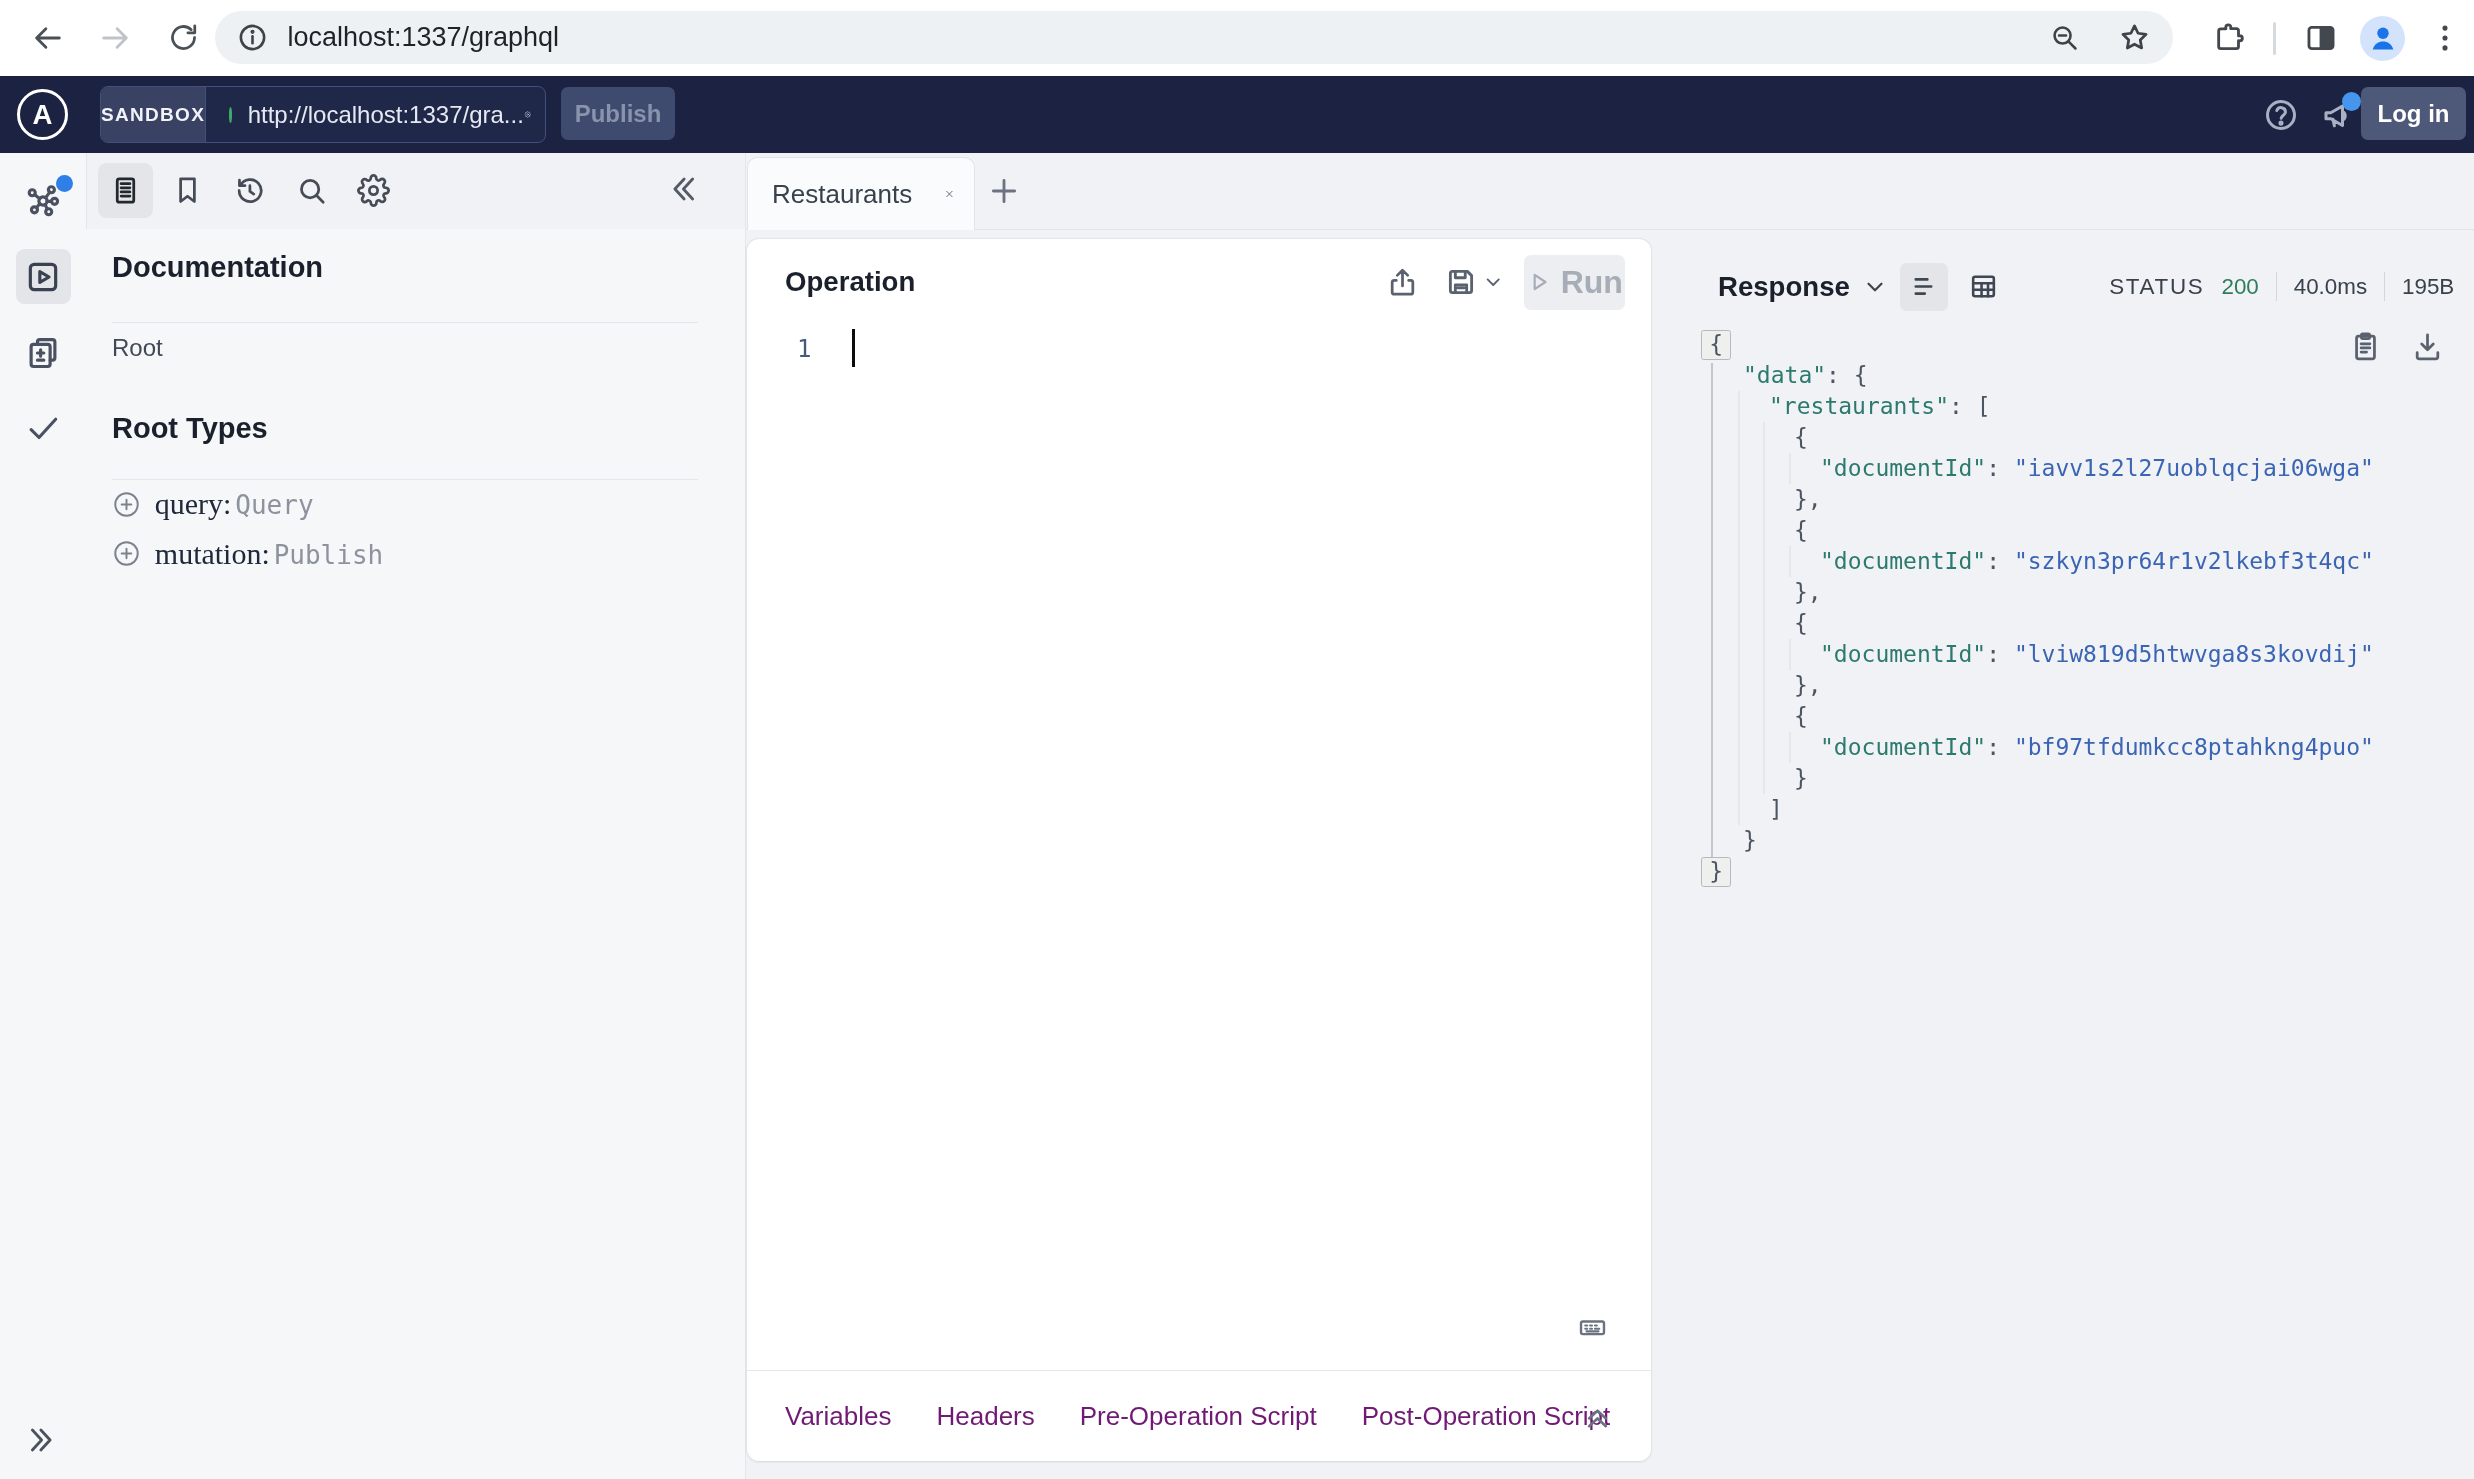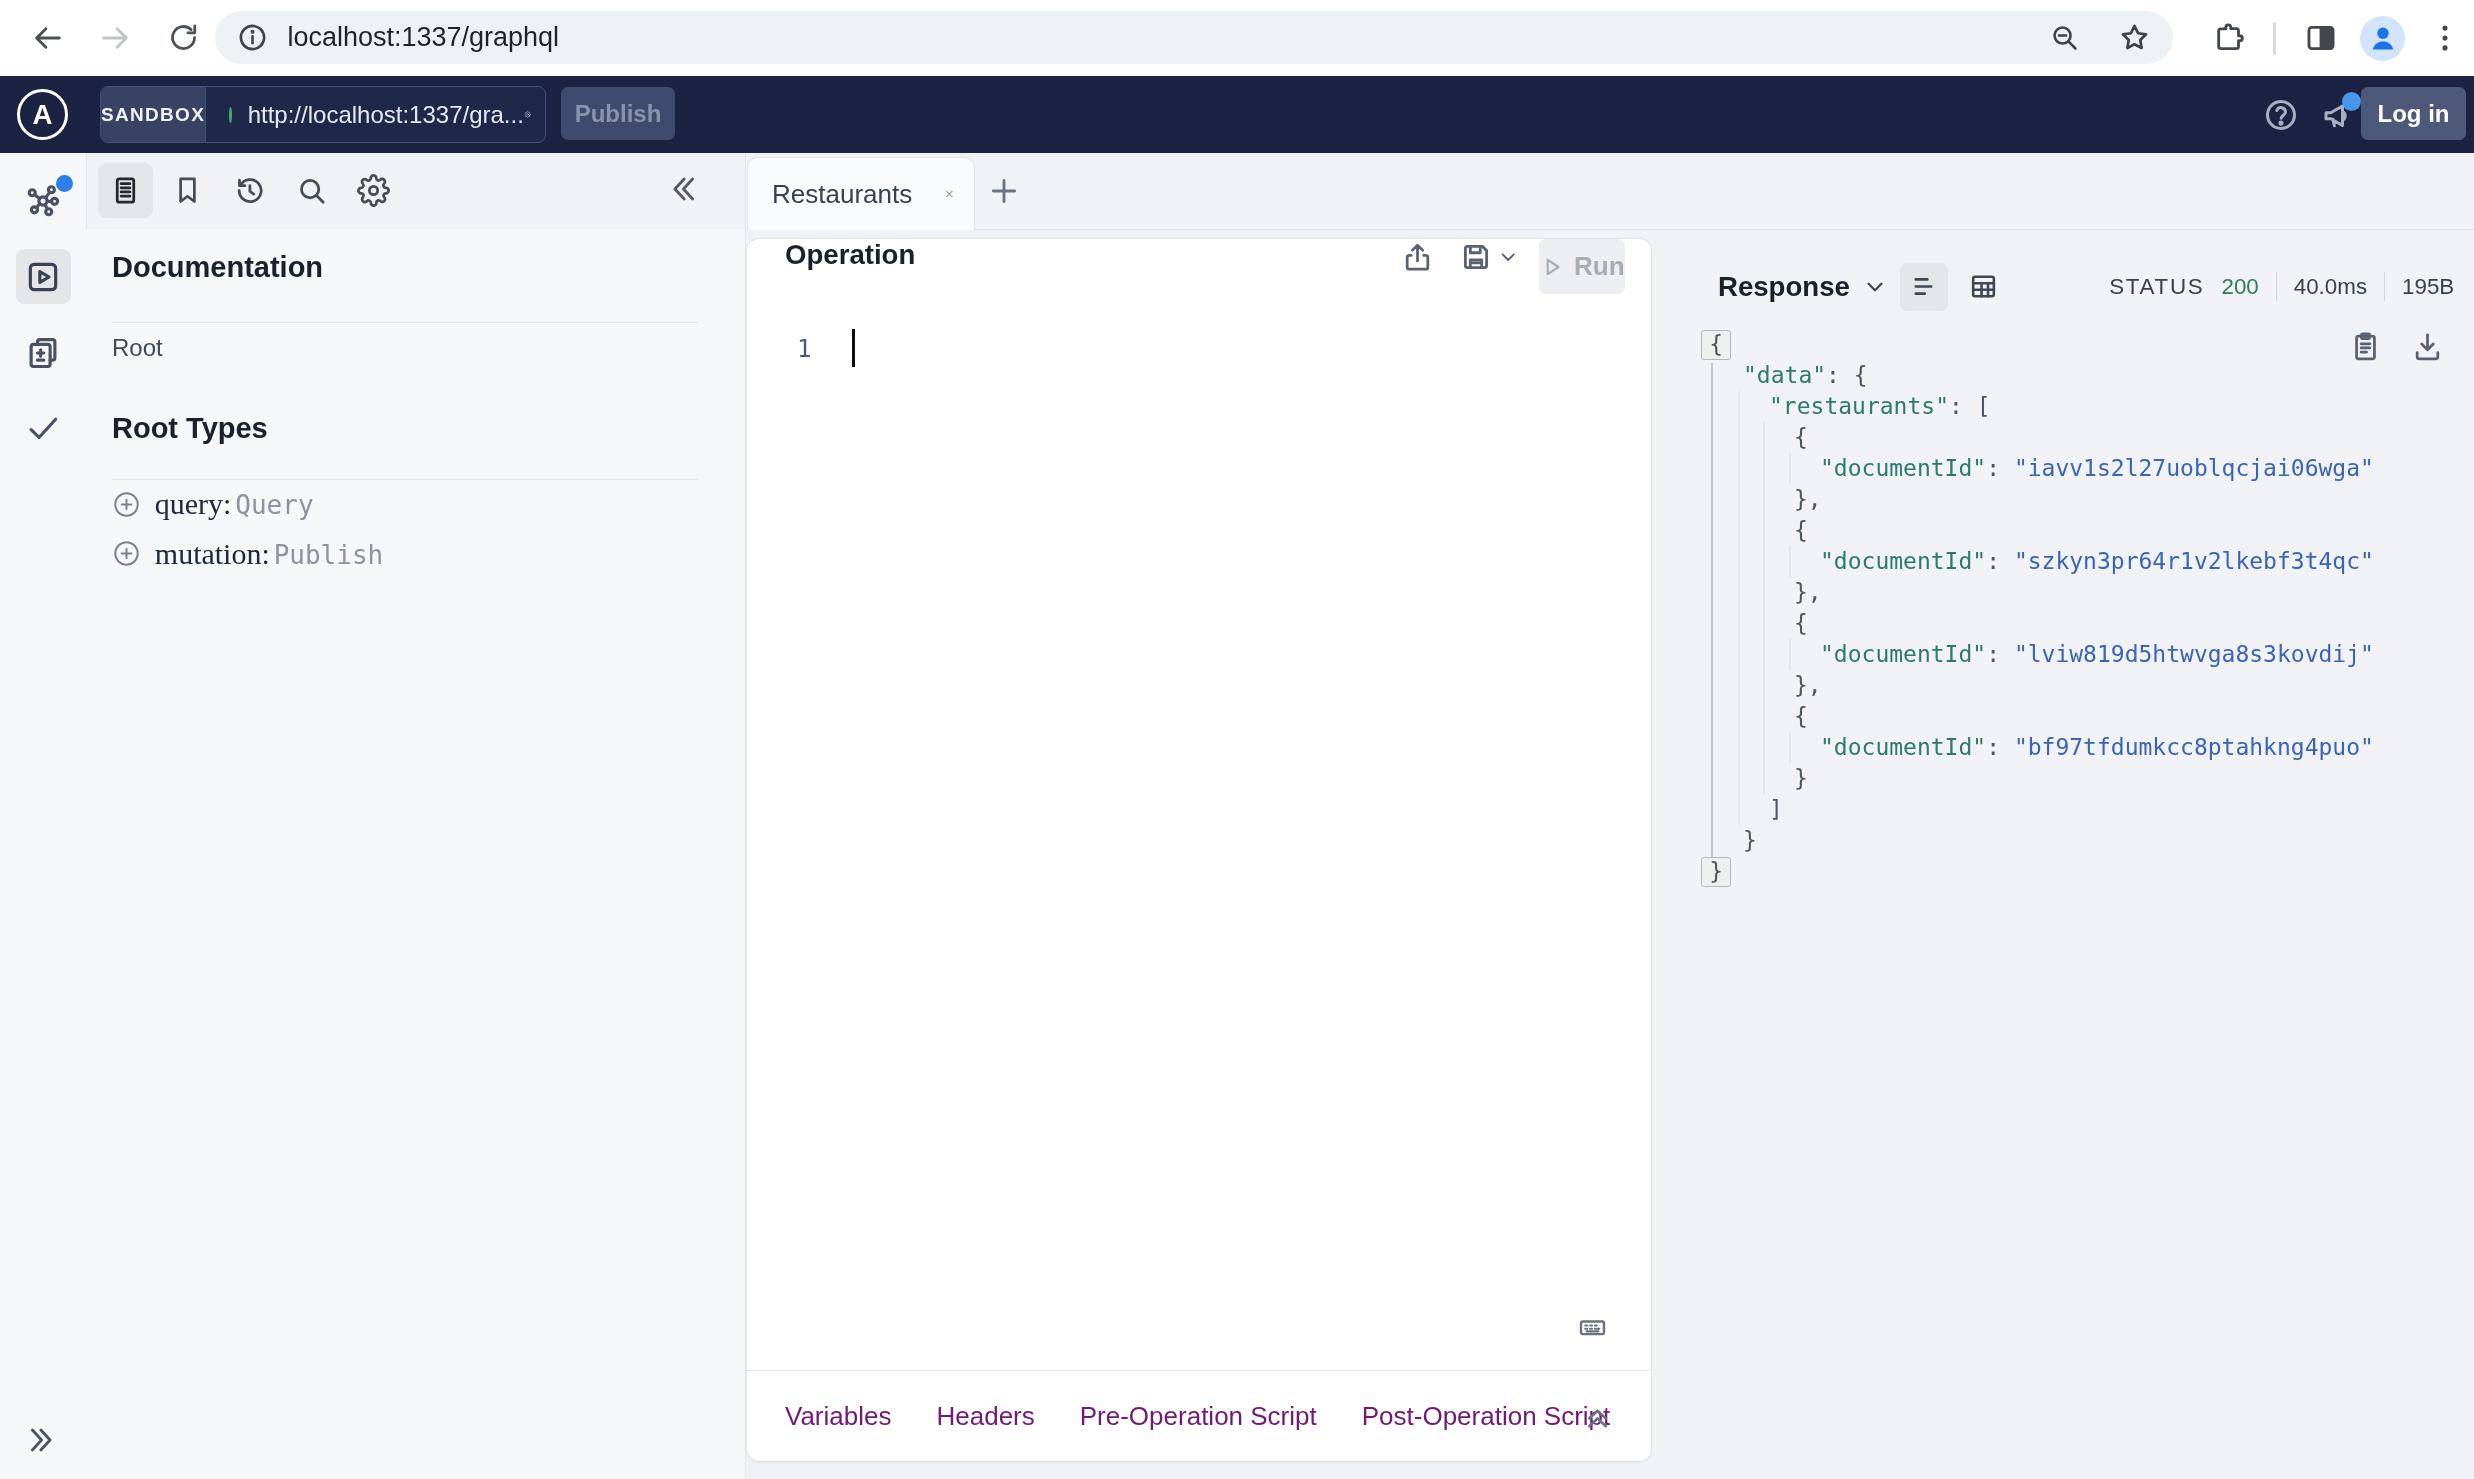--- a/index.html
+++ b/index.html
@@ -62,25 +62,25 @@
   .doc-root{position:absolute;left:26px;top:105px;font-size:24px;color:#414957;}
   .field-row{display:flex;align-items:center;gap:13.8px;margin-bottom:15.5px;}
   .plus-ic{width:29px;height:29px;fill:none;stroke:#7a828e;stroke-width:1.6;flex:none;}
   .fname{font-family:Liberation Serif, serif;font-size:30px;color:#20293a;}
   .ftype{font-family:"DejaVu Sans Mono","Liberation Mono",monospace;font-size:26px;color:#8d939e;}
   .fields-wrap{position:absolute;left:26px;top:258px;}
 
   
   .op-card{position:absolute;left:747px;top:239px;width:904px;height:1222px;background:#fff;border-radius:12px;
     box-shadow:0 0.9px 2.6px rgba(25,35,60,.10),0 0 0 0.9px rgba(25,35,60,.03);}
-  .op-header{position:absolute;left:0;top:0;right:0;height:86px;display:flex;align-items:flex-start;padding:0 26px 0 38px;}
+  .op-header{position:absolute;left:0;top:0;right:0;height:86px;display:flex;align-items:center;padding:0 26px 0 38px;}
   .op-title{font-size:27.6px;font-weight:700;color:#1a212c;}
   .op-ic{width:36px;height:36px;color:#5a6270;display:flex;align-items:center;justify-content:center;}
-  .run-btn{width:86px;height:55px;margin-left:19px;background:#eceef1;border-radius:6.9px;display:flex;align-items:center;justify-content:center;
-    gap:8.6px;color:#a7adb6;font-size:26px;font-weight:700;}
+  .run-btn{width:101px;height:55px;margin-left:19px;background:#eceef1;border-radius:6.9px;display:flex;align-items:center;justify-content:center;
+    gap:8.6px;color:#a7adb6;font-size:32px;font-weight:700;}
   .gutter-num{position:absolute;left:50px;top:96px;font-size:24px;color:#44597e;}
   .cursor{position:absolute;left:105px;top:90px;width:3.4px;height:38px;background:#0b0c0e;}
   .kbd-ic{position:absolute;right:38px;bottom:119px;color:#6b7280;width:41px;height:29px;}
   .op-footer{position:absolute;left:0;right:0;bottom:0;height:90px;border-top:0.9px solid #e4e7eb;display:flex;align-items:center;padding-left:38px;gap:45px;}
   .foot-tab{font-size:26px;color:#701a75;}
   .foot-chevron{position:absolute;right:38px;color:#6b7280;width:31px;height:31px;}
 
   
   .resp{position:absolute;left:1652px;top:239px;width:823px;height:1241px;}
   .resp-header{position:absolute;left:46px;right:20.7px;top:21.5px;height:52px;display:flex;align-items:center;margin-left:20px;}

